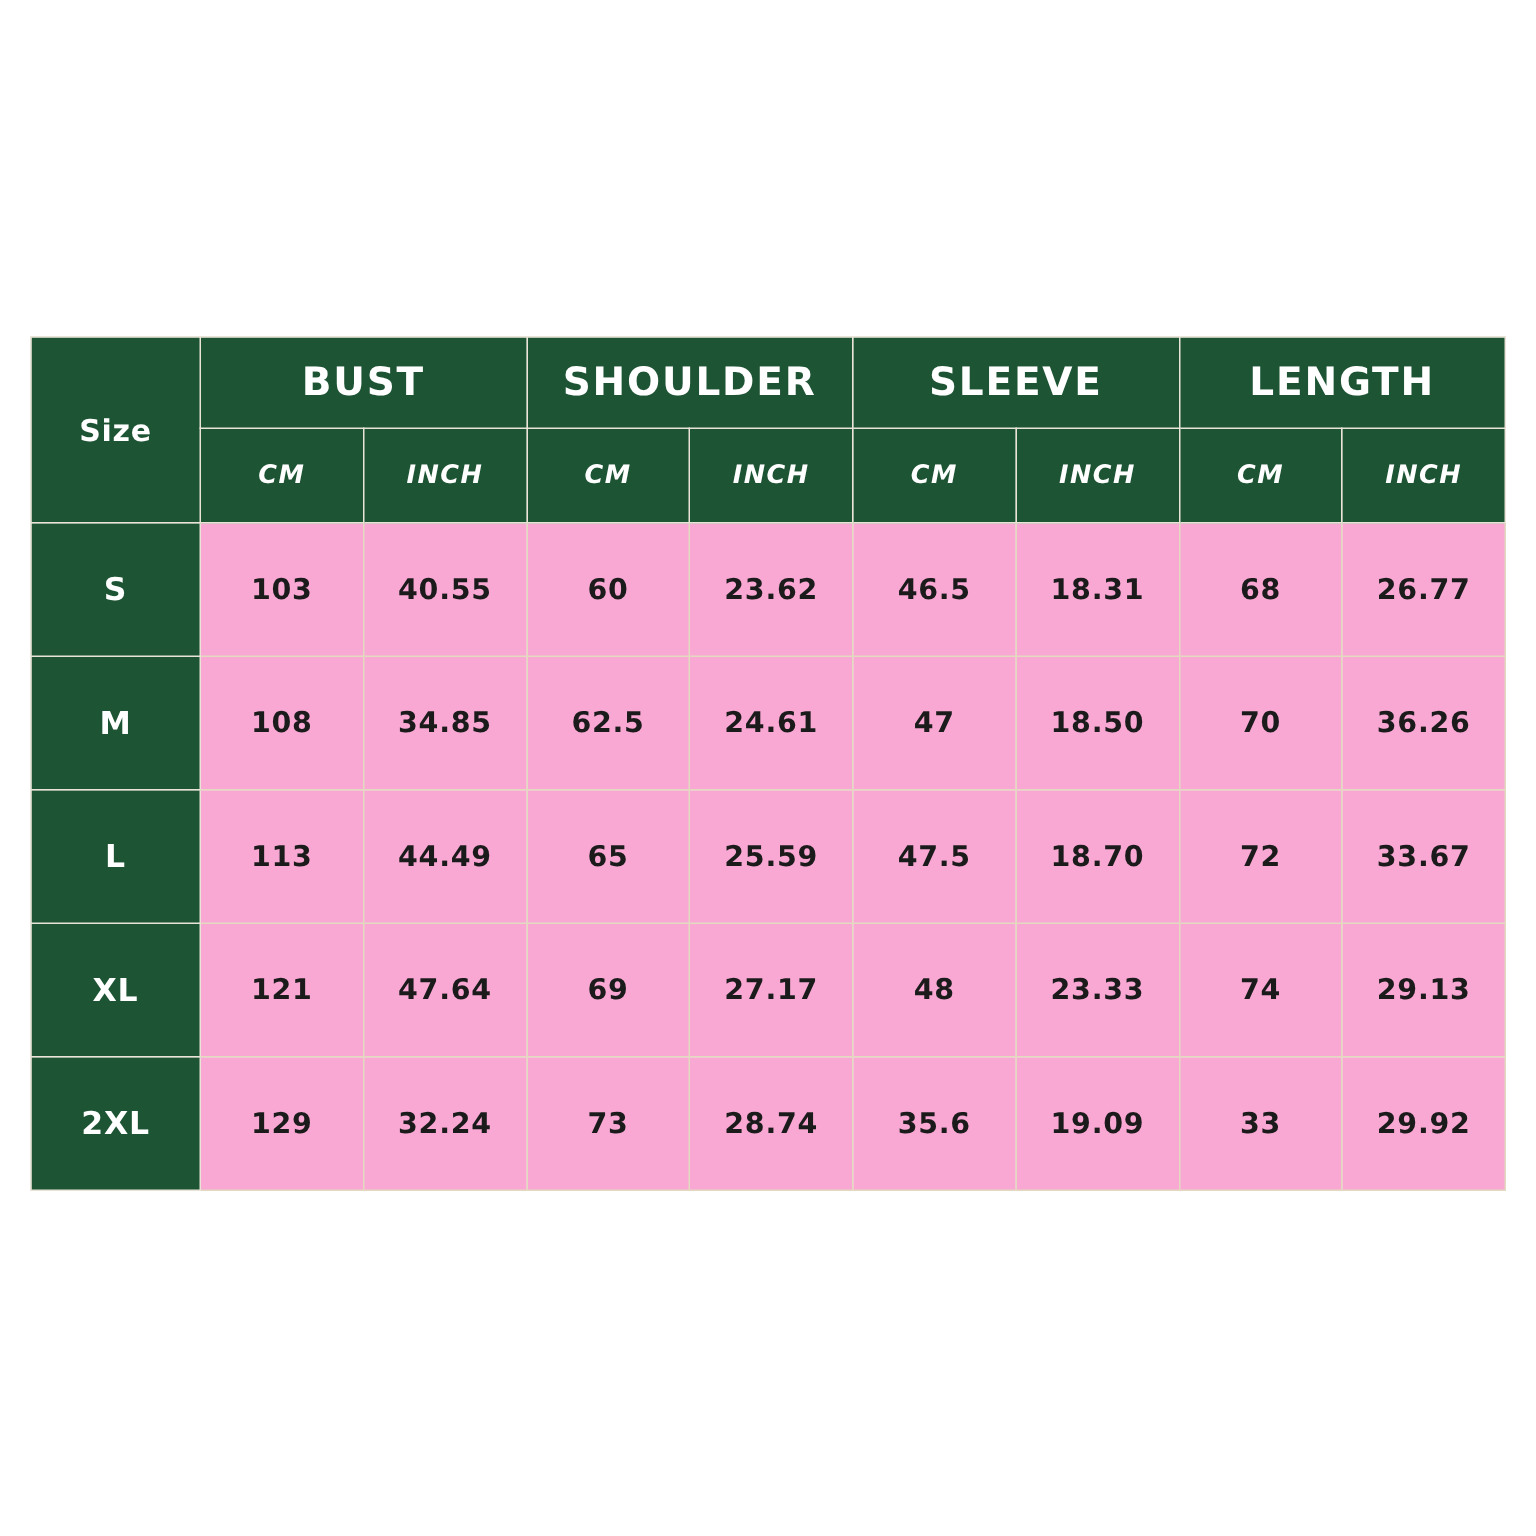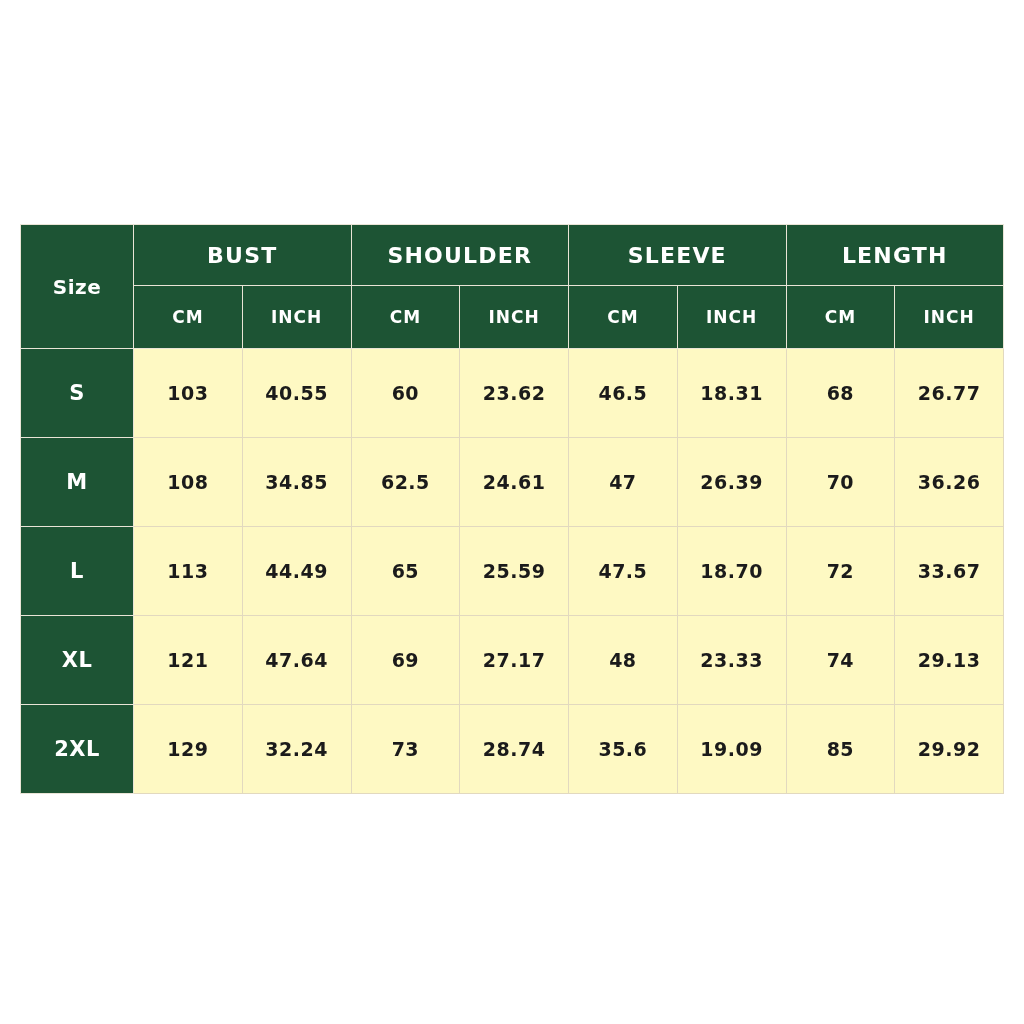--- a/index.html
+++ b/index.html
@@ -32,45 +32,46 @@
     padding: 0;
     text-align: center;
     vertical-align: middle;
   }
   .hdr {
     background: #1d5434;
     color: #ffffff;
     font-weight: bold;
   }
   .grp-hdr {
-    font-size: 22px;
+    font-size: 26px;
     letter-spacing: 1.2px;
     height: 60px;
   }
   .unit-hdr {
     font-size: 17px;
     letter-spacing: 1px;
     height: 62px;
+    font-style: italic;
   }
   .size-corner {
     font-size: 20px;
     letter-spacing: 0.5px;
     width: 112px;
     margin-top: 12px;
   }
   .size-cell {
     background: #1d5434;
     color: #ffffff;
     font-weight: bold;
     font-size: 21px;
     width: 112px;
     letter-spacing: 0.5px;
   }
   .val {
-    background: #fef9c3;
+    background: #f9a8d4;
     color: #1b1b1b;
     font-size: 19px;
     font-weight: bold;
     height: 88px;
     letter-spacing: 0.5px;
   }
   .col-cm { width: 109px; }
   .col-in { width: 109px; }
   tr.data-row td { border-color: #e2d9bf; }
   tr.data-row td.size-cell { border-color: #e9e4d6; }
@@ -111,21 +112,21 @@
         <td class="val">26.77</td>
       </tr>
 
       <tr class="data-row">
         <td class="size-cell">M</td>
         <td class="val">108</td>
         <td class="val">34.85</td>
         <td class="val">62.5</td>
         <td class="val">24.61</td>
         <td class="val">47</td>
-        <td class="val">26.39</td>
+        <td class="val">18.50</td>
         <td class="val">70</td>
         <td class="val">36.26</td>
       </tr>
 
       <tr class="data-row">
         <td class="size-cell">L</td>
         <td class="val">113</td>
         <td class="val">44.49</td>
         <td class="val">65</td>
         <td class="val">25.59</td>
@@ -148,18 +149,18 @@
       </tr>
 
       <tr class="data-row">
         <td class="size-cell">2XL</td>
         <td class="val">129</td>
         <td class="val">32.24</td>
         <td class="val">73</td>
         <td class="val">28.74</td>
         <td class="val">35.6</td>
         <td class="val">19.09</td>
-        <td class="val">85</td>
+        <td class="val">33</td>
         <td class="val">29.92</td>
       </tr>
     </tbody>
   </table>
 </div>
 
 </body></html>

